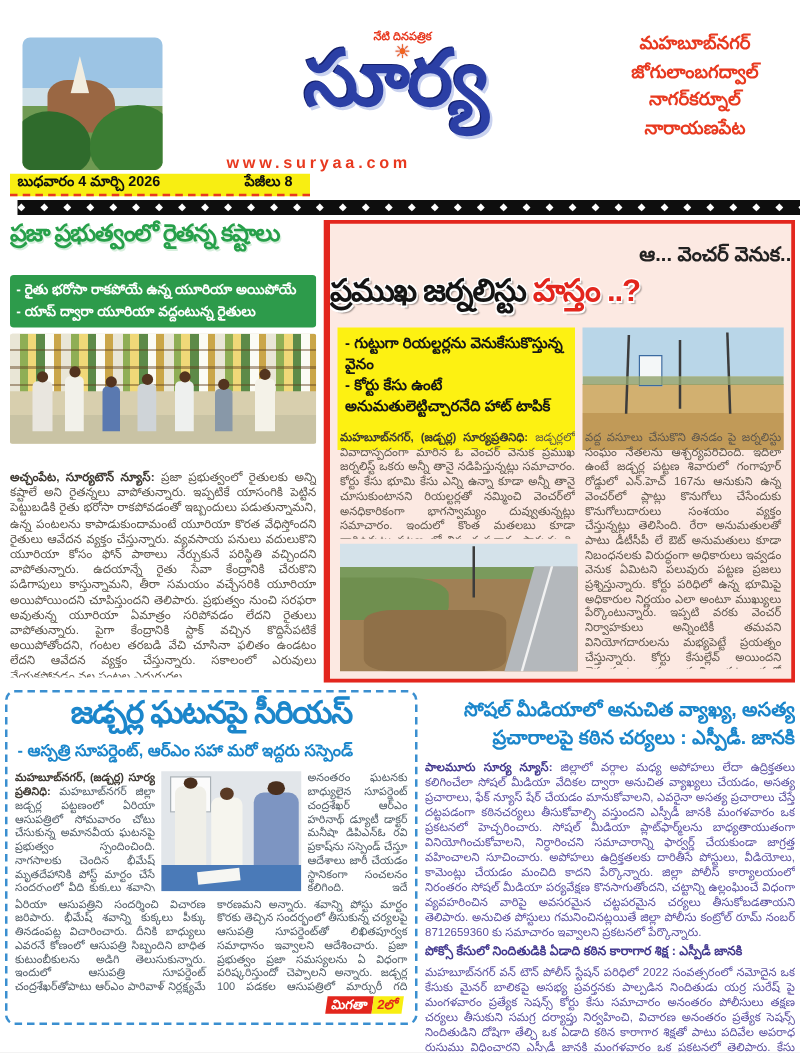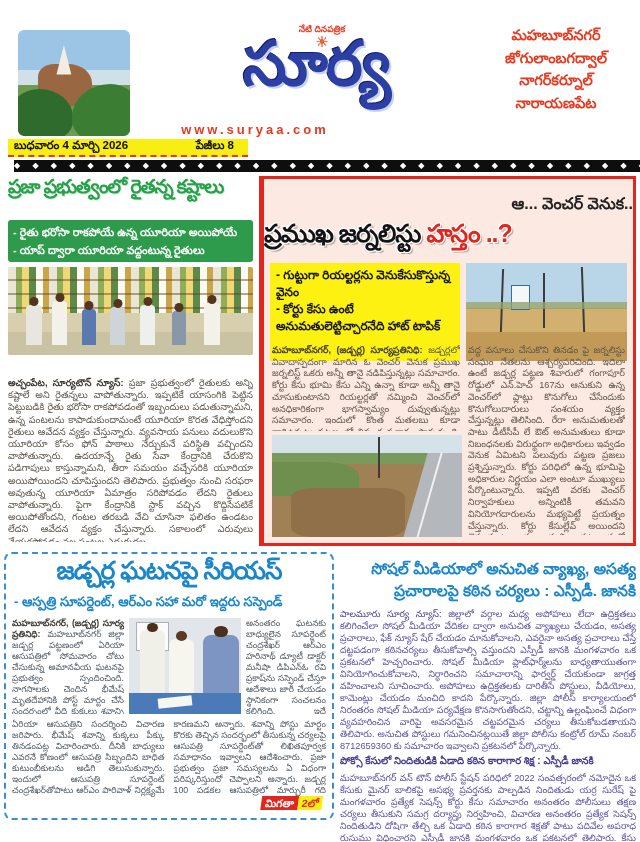--- a/index.html
+++ b/index.html
@@ -68,21 +68,21 @@
   .hBlock{margin:5px 6px 0;column-count:2;column-gap:9px;font-size:8.8px;line-height:11px;color:#4e5a64;text-align:justify;height:86px;overflow:hidden;}
   .hTag{position:absolute;right:10px;bottom:6px;font-size:10.5px;font-weight:bold;transform:skewX(-8deg);}
   .hTag .t1{background:#e3261d;color:#fff;padding:1px 4px;}
   .hTag .t2{background:#f8ee12;color:#e3261d;padding:1px 4px;}
 
   
   .artSocial{position:absolute;left:340px;top:552px;width:296px;height:290px;overflow:hidden;}
   .sHead{text-align:right;color:#1b86cb;font-weight:bold;font-size:15.5px;line-height:22px;margin-top:6px;white-space:nowrap;}
   .sBody{margin-top:6px;font-size:9.2px;line-height:12px;color:#5b50a2;text-align:justify;}
   .sSub{font-weight:bold;font-size:10px;color:#453b90;margin-top:3px;white-space:nowrap;overflow:hidden;}
-  .sdl{font-weight:normal;color:#453b90;}
+  .sdl{font-weight:bold;color:#453b90;}
 </style>
 </head>
 <body>
 
 <div id="page">
 
   <header>
     <div class="temple">
       <i style="left:18%;top:32%;width:48%;height:40%;background:#9a6743;border-radius:30% 45% 20% 30%;"></i>
       <i style="left:30%;top:14%;width:22%;height:28%;background:#f2ede0;clip-path:polygon(50% 0,80% 100%,20% 100%);"></i>

